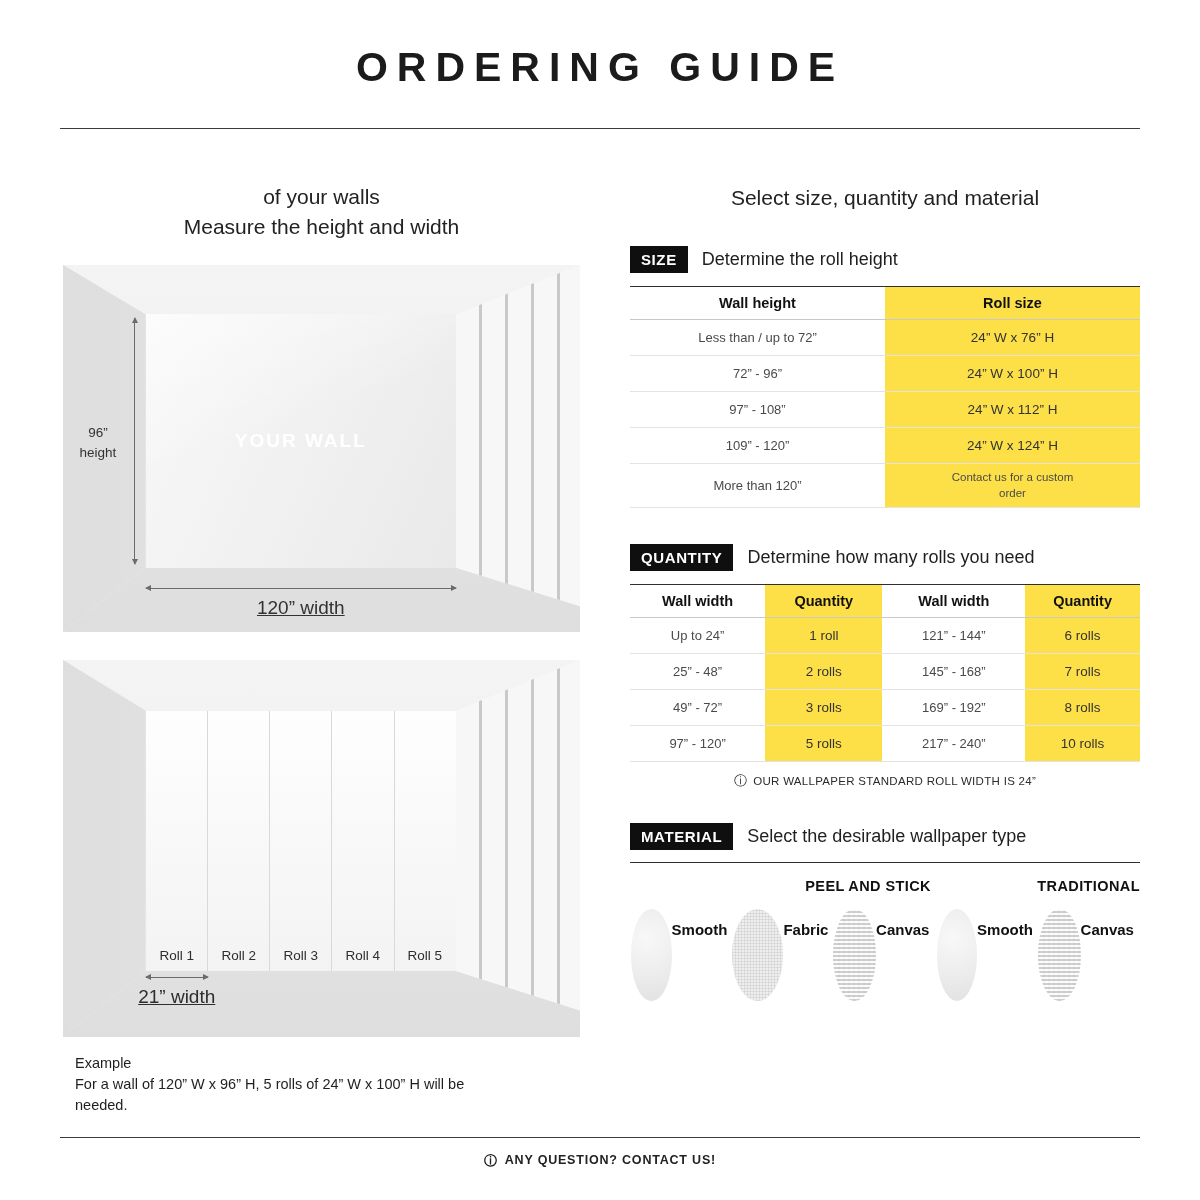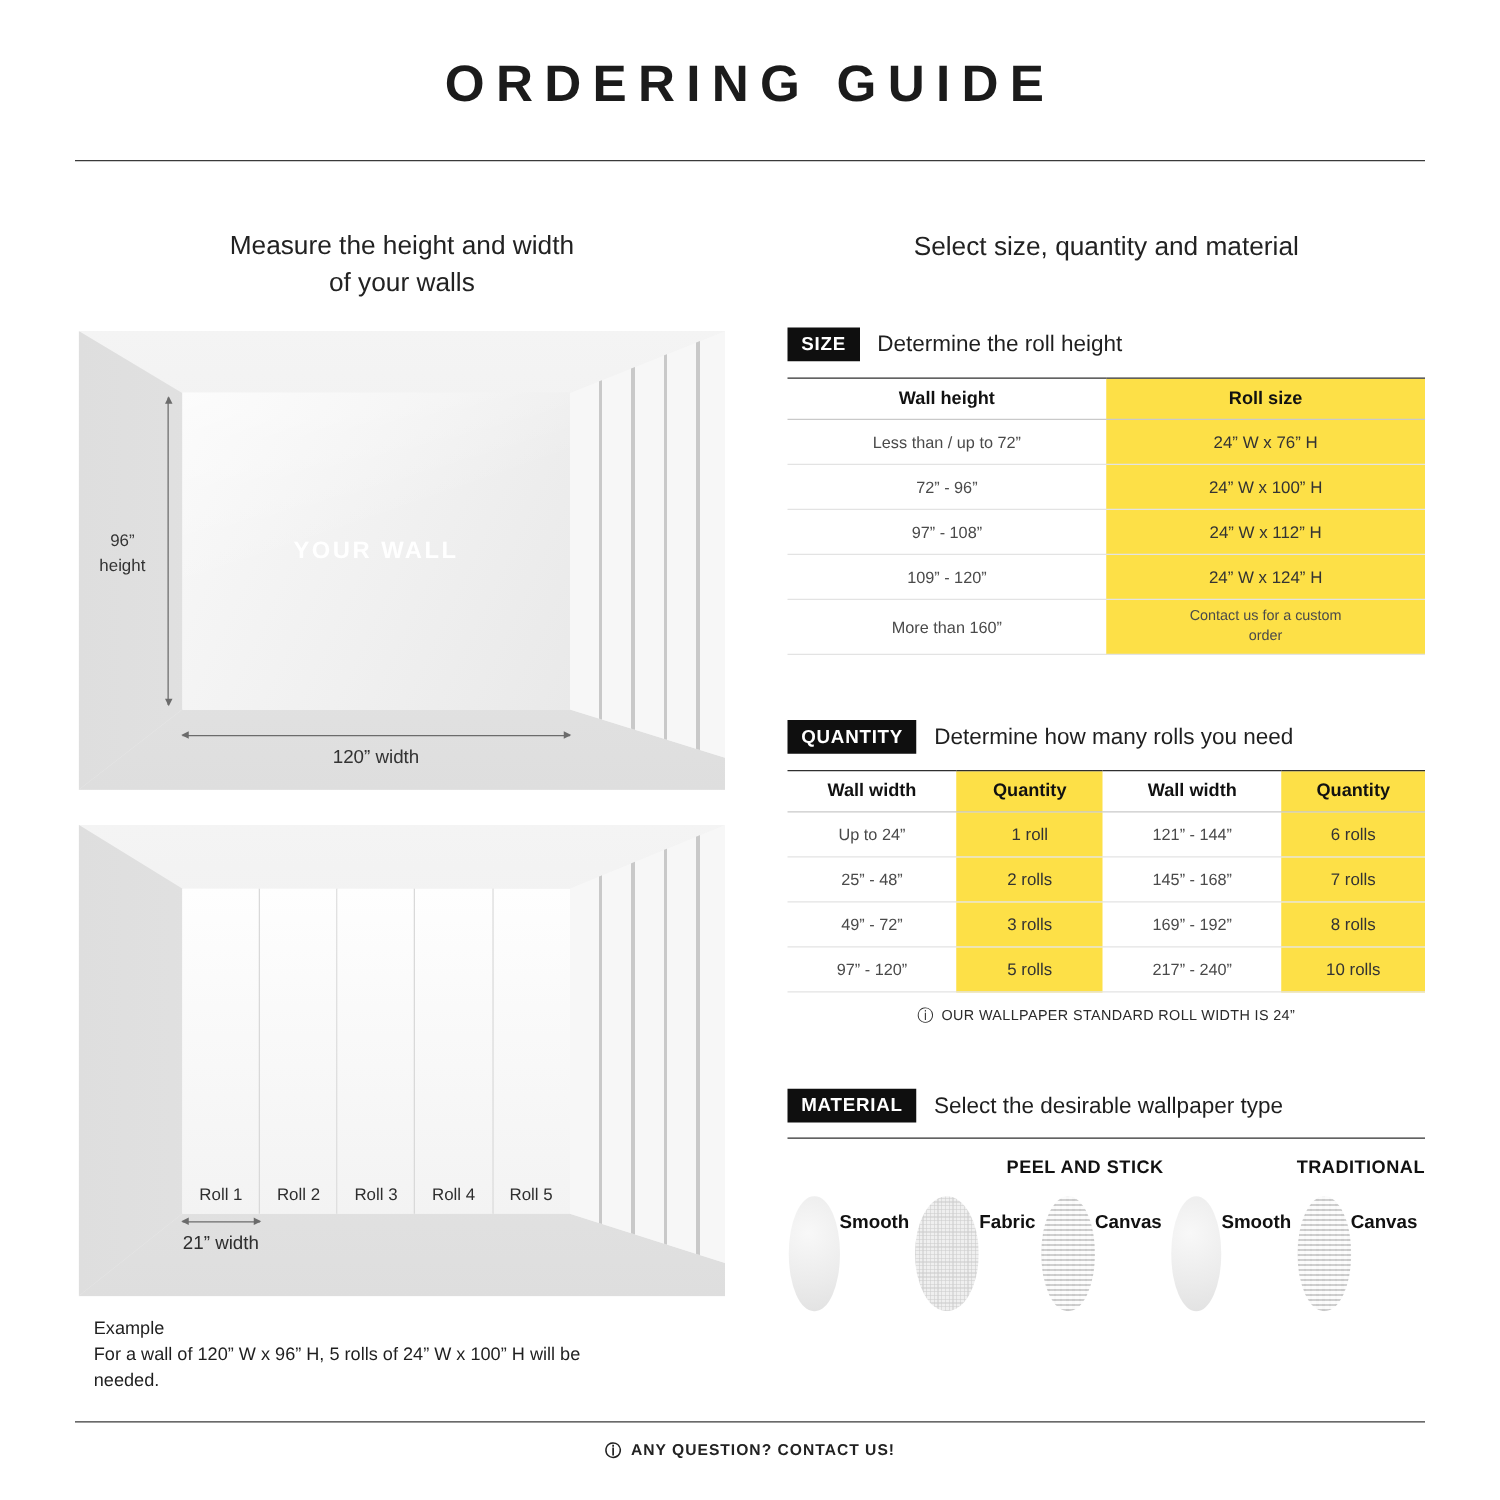--- a/index.html
+++ b/index.html
@@ -41,36 +41,36 @@
   .dim-v::after{content:"";position:absolute;left:-3.5px;bottom:-1px;
     border-left:3px solid transparent;border-right:3px solid transparent;border-top:6px solid #6b6b6b;}
   .height-label{position:absolute;left:0;top:43%;width:13.5%;text-align:center;
     font-size:13.5px;color:#333;line-height:1.5;}
 
   .dim-h{position:absolute;left:16%;top:88%;width:60%;height:0;border-top:1px solid #6b6b6b;}
   .dim-h::before{content:"";position:absolute;top:-3.5px;left:-1px;
     border-top:3px solid transparent;border-bottom:3px solid transparent;border-right:6px solid #6b6b6b;}
   .dim-h::after{content:"";position:absolute;top:-3.5px;right:-1px;
     border-top:3px solid transparent;border-bottom:3px solid transparent;border-left:6px solid #6b6b6b;}
-  .width-label{position:absolute;left:16%;top:90.5%;width:60%;text-align:center;font-size:15px;color:#333;}
+  .width-label{position:absolute;left:16%;top:90.5%;width:60%;text-align:center;font-size:19px;color:#333;text-decoration:underline;}
 
   .panels{position:absolute;left:16%;top:13.5%;width:60%;height:69%;display:flex;}
   .panel{flex:1;background:linear-gradient(180deg,#fefefe,#f3f3f3);border-right:1px solid #d9d9d9;}
   .panel:last-child{border-right:none;}
   .roll-labels{position:absolute;left:16%;top:76.5%;width:60%;display:flex;}
   .roll-labels span{flex:1;text-align:center;font-size:13.5px;color:#2e2e2e;}
   .dim-h.small{left:16%;top:84%;width:12%;}
   .width-label.small{left:10%;top:86.5%;width:24%;white-space:nowrap;color:#2e2e2e;}
 
   .example{margin-top:16px;padding-left:12px;font-size:14.5px;line-height:1.45;color:#1f1f1f;max-width:440px;}
 
   
   .right-col{position:absolute;left:630px;top:170px;width:510px;}
   .right-heading{margin:16px 0 0;text-align:center;font-size:21px;font-weight:400;color:#222;}
-  .section{margin-top:52px;}
+  .section{margin-top:36px;}
   .section-head{display:flex;align-items:center;gap:14px;}
   .badge{background:#0f0f0f;color:#fff;font-weight:700;font-size:15px;letter-spacing:.6px;padding:5px 11px;}
   .section-sub{font-size:18px;color:#1f1f1f;}
 
   table{width:100%;border-collapse:collapse;margin-top:13px;border-top:1.5px solid #2f2f2f;}
   thead th{font-size:14.5px;font-weight:700;padding:8px 6px;border-bottom:1px solid #c9c9c9;color:#111;text-align:center;}
   tbody td{font-size:13px;color:#4a4a4a;text-align:center;padding:10px 6px;border-bottom:1px solid #e3e3e3;}
   td.value{font-size:13.5px;color:#333;}
   .shaded{background:#fde047;}
   td.small-cell{font-size:11.5px;line-height:1.35;padding:6px;}
@@ -104,22 +104,22 @@
     letter-spacing:.8px;color:#222;font-weight:600;display:flex;justify-content:center;align-items:center;gap:7px;}
 </style>
 </head>
 <body>
 
 <div class="page-title">ORDERING GUIDE</div>
 <div class="top-rule"></div>
 
 <div class="left-col">
   <div class="left-heading">
+    <div>of your walls</div>
     <div>Measure the height and width</div>
-    <div>of your walls</div>
   </div>
 
   <div class="room">
     <div class="rm-ceiling"></div>
     <div class="rm-left"></div>
     <div class="rm-floor"></div>
     <div class="rm-window"></div>
     <div class="rm-wall"></div>
     <div class="wall-label">YOUR WALL</div>
     <div class="dim-v"></div>
@@ -187,21 +187,21 @@
         </tr>
         <tr>
           <td>97” - 108”</td>
           <td class="shaded value">24” W x 112” H</td>
         </tr>
         <tr>
           <td>109” - 120”</td>
           <td class="shaded value">24” W x 124” H</td>
         </tr>
         <tr>
-          <td>More than 160”</td>
+          <td>More than 120”</td>
           <td class="shaded small-cell">
             <span>Contact us for a custom order</span>
           </td>
         </tr>
       </tbody>
     </table>
   </div>
 
   <div class="section">
     <div class="section-head">

